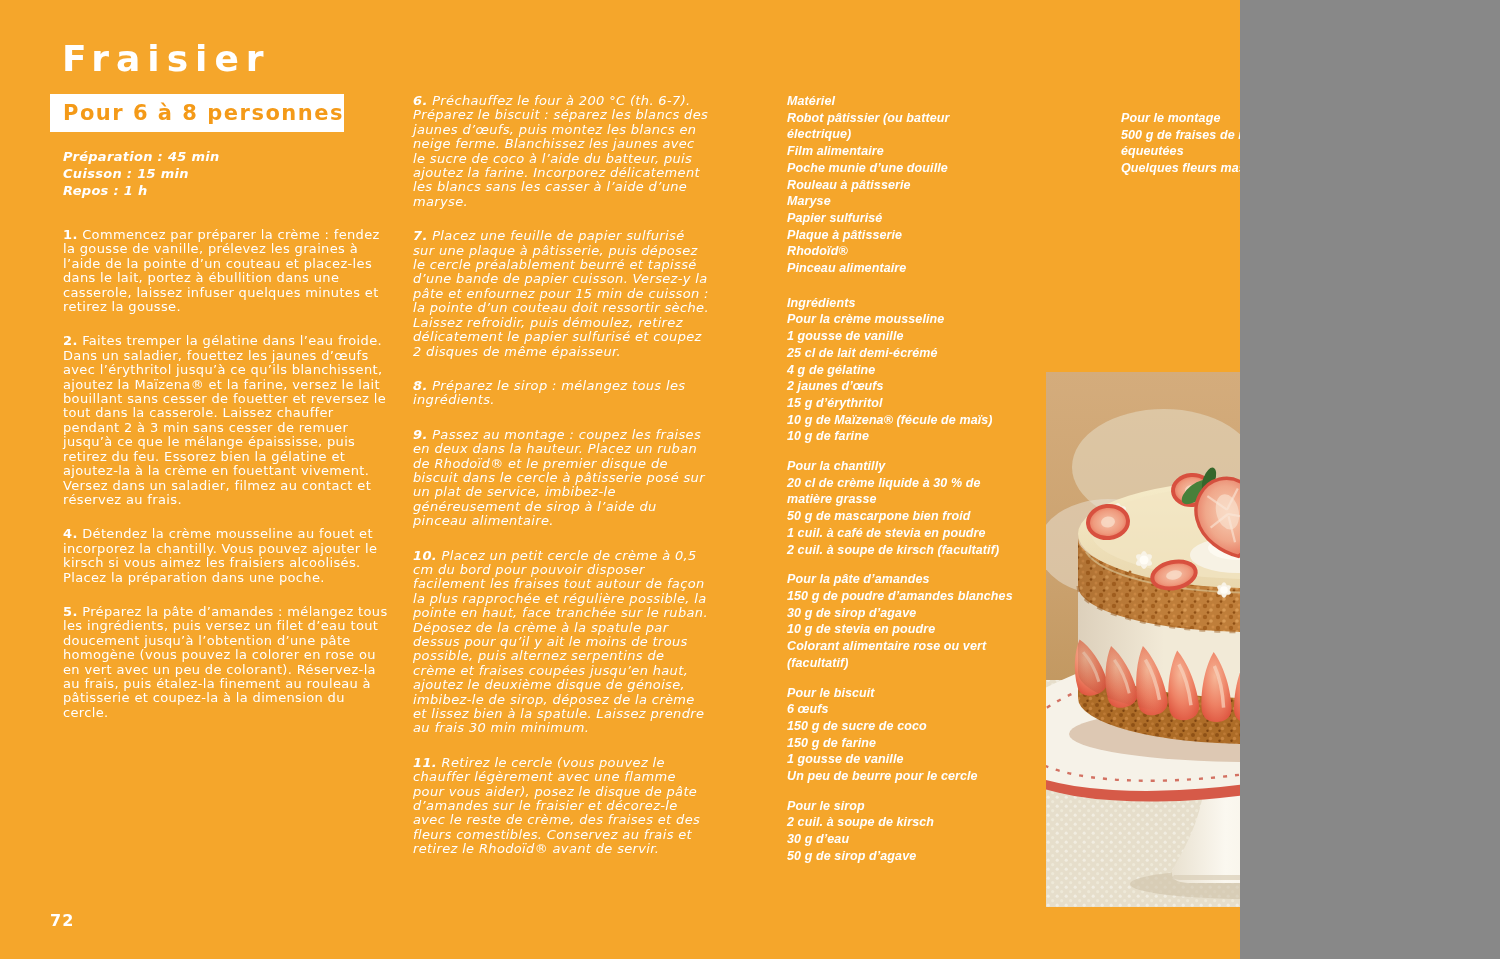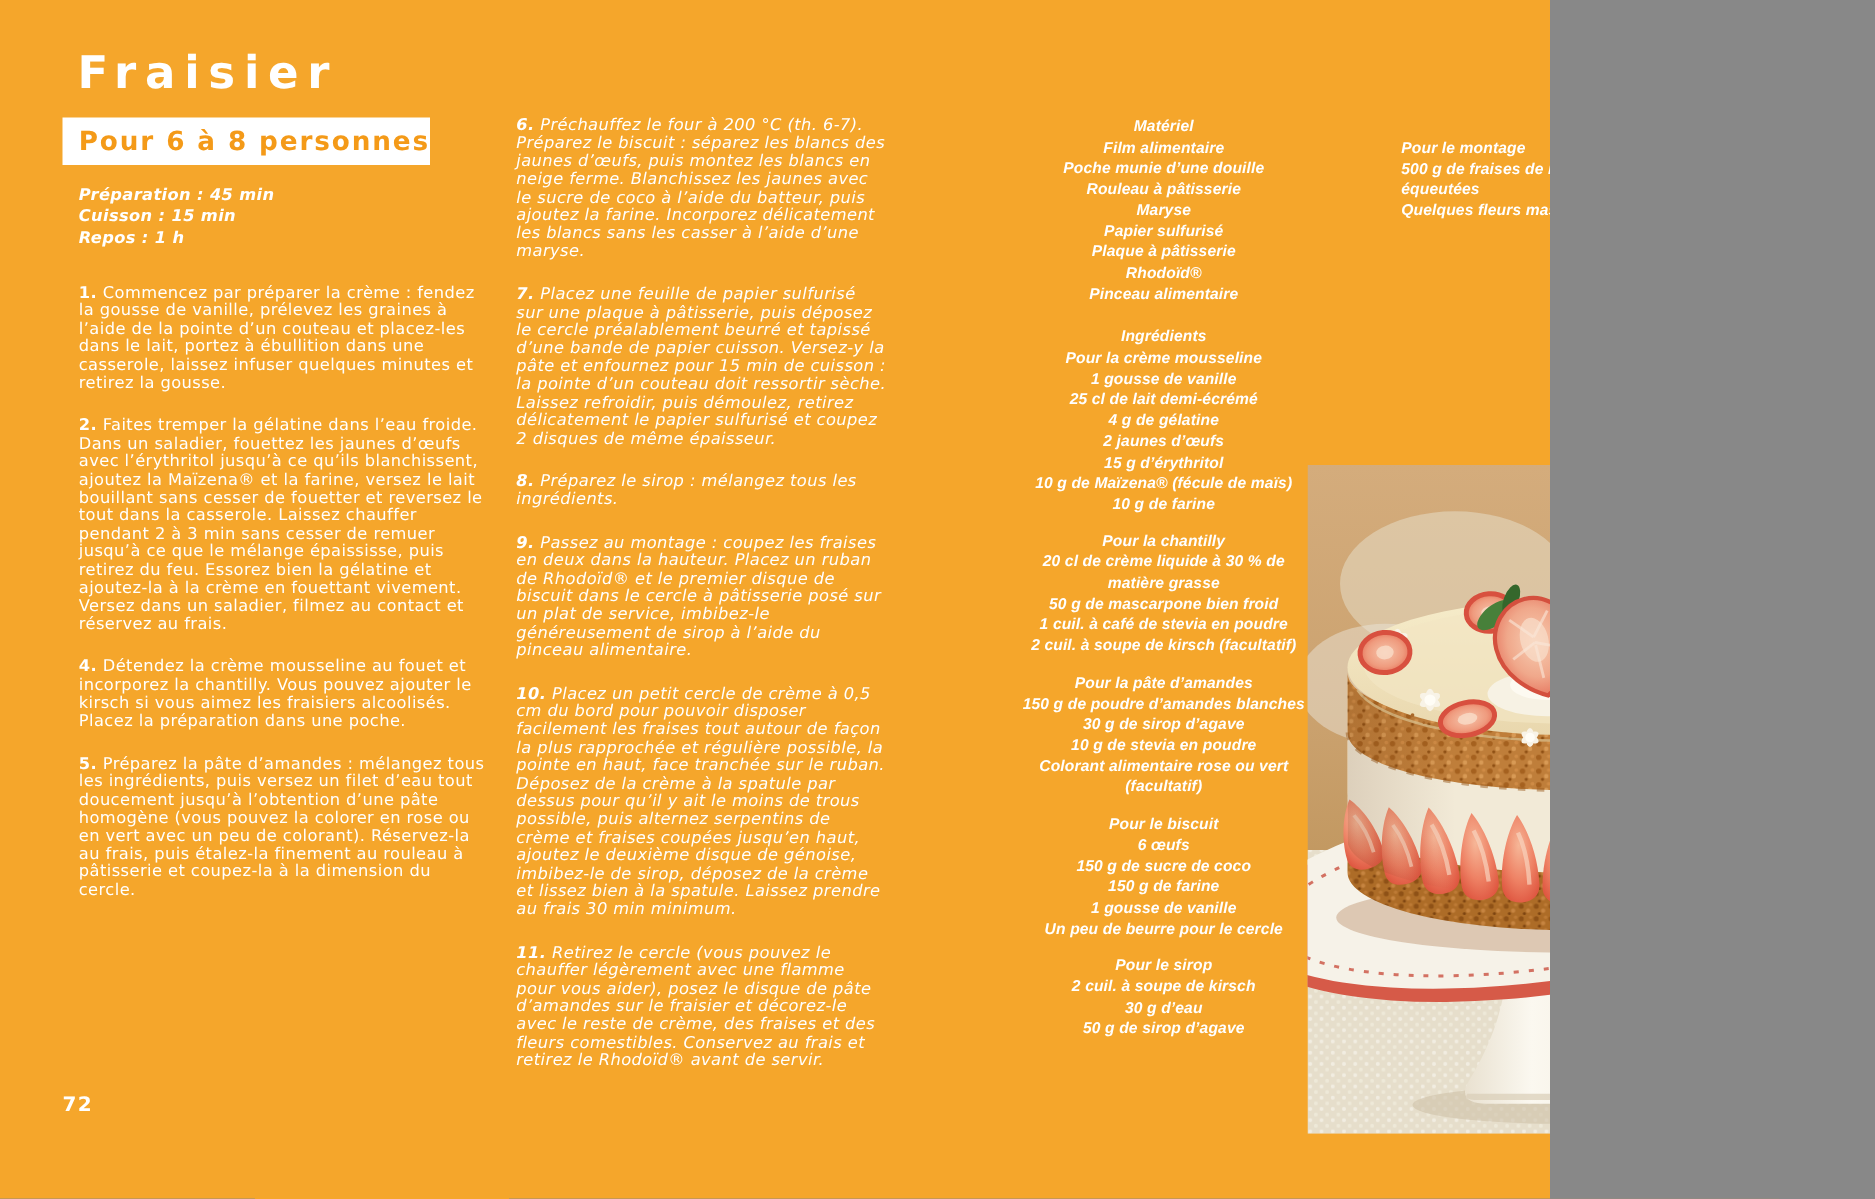--- a/index.html
+++ b/index.html
@@ -25,26 +25,26 @@
     font-size:13px;font-weight:bold;font-style:italic;line-height:17px;letter-spacing:.3px;
   }
   .col{position:absolute;font-size:13px;line-height:14.4px;letter-spacing:.35px;}
   .col p{margin:0 0 20px 0;}
   .col .stepnum{font-weight:bold;}
   .col1{left:63px;top:228px;width:327px;}
   .col2{left:413px;top:94px;width:296px;font-style:italic;}
   .list-col{position:absolute;font-size:12.5px;font-weight:bold;font-style:italic;
     line-height:16.7px;letter-spacing:.1px;
     font-family:"Liberation Sans","DejaVu Sans",sans-serif;}
-  .col3{left:817px;top:93px;width:228px;text-align:center;}
+  .col3{left:787px;top:93px;width:228px;}
   .col4{left:1102px;top:110px;width:256px;margin-left:19px;}
   .group{margin-top:13px;}
   .section-gap{margin-top:18px;}
   .pagenum{position:absolute;font-size:16px;font-weight:bold;letter-spacing:1px;}
-  .pagenum-left{left:50px;top:874px;}
+  .pagenum-left{left:50px;top:911px;}
   .pagenum-right{left:1428px;top:913px;}
   .photo{position:absolute;left:1046px;top:372px;width:402px;height:535px;}
 </style>
 </head>
 <body>
 
 <div class="page">
 
   <div class="title">Fraisier</div>
 
@@ -70,20 +70,21 @@
     <p><span class="stepnum">7.</span> <span>Placez une feuille de papier sulfurisé sur une plaque à pâtisserie, puis déposez le cercle préalablement beurré et tapissé d’une bande de papier cuisson. Versez-y la pâte et enfournez pour 15 min de cuisson : la pointe d’un couteau doit ressortir sèche. Laissez refroidir, puis démoulez, retirez délicatement le papier sulfurisé et coupez 2 disques de même épaisseur.</span></p>
     <p><span class="stepnum">8.</span> <span>Préparez le sirop : mélangez tous les ingrédients.</span></p>
     <p><span class="stepnum">9.</span> <span>Passez au montage : coupez les fraises en deux dans la hauteur. Placez un ruban de Rhodoïd® et le premier disque de biscuit dans le cercle à pâtisserie posé sur un plat de service, imbibez-le généreusement de sirop à l’aide du pinceau alimentaire.</span></p>
     <p><span class="stepnum">10.</span> <span>Placez un petit cercle de crème à 0,5 cm du bord pour pouvoir disposer facilement les fraises tout autour de façon la plus rapprochée et régulière possible, la pointe en haut, face tranchée sur le ruban. Déposez de la crème à la spatule par dessus pour qu’il y ait le moins de trous possible, puis alternez serpentins de crème et fraises coupées jusqu’en haut, ajoutez le deuxième disque de génoise, imbibez-le de sirop, déposez de la crème et lissez bien à la spatule. Laissez prendre au frais 30 min minimum.</span></p>
     <p><span class="stepnum">11.</span> <span>Retirez le cercle (vous pouvez le chauffer légèrement avec une flamme pour vous aider), posez le disque de pâte d’amandes sur le fraisier et décorez-le avec le reste de crème, des fraises et des fleurs comestibles. Conservez au frais et retirez le Rhodoïd® avant de servir.</span></p>
   </div>
 
   <div class="list-col col3">
     <div>
       <div>Matériel</div>
+      <div>Robot pâtissier (ou batteur électrique)</div>
       <div>Film alimentaire</div>
       <div>Poche munie d’une douille</div>
       <div>Rouleau à pâtisserie</div>
       <div>Maryse</div>
       <div>Papier sulfurisé</div>
       <div>Plaque à pâtisserie</div>
       <div>Rhodoïd®</div>
       <div>Pinceau alimentaire</div>
     </div>
     <div class="section-gap">

